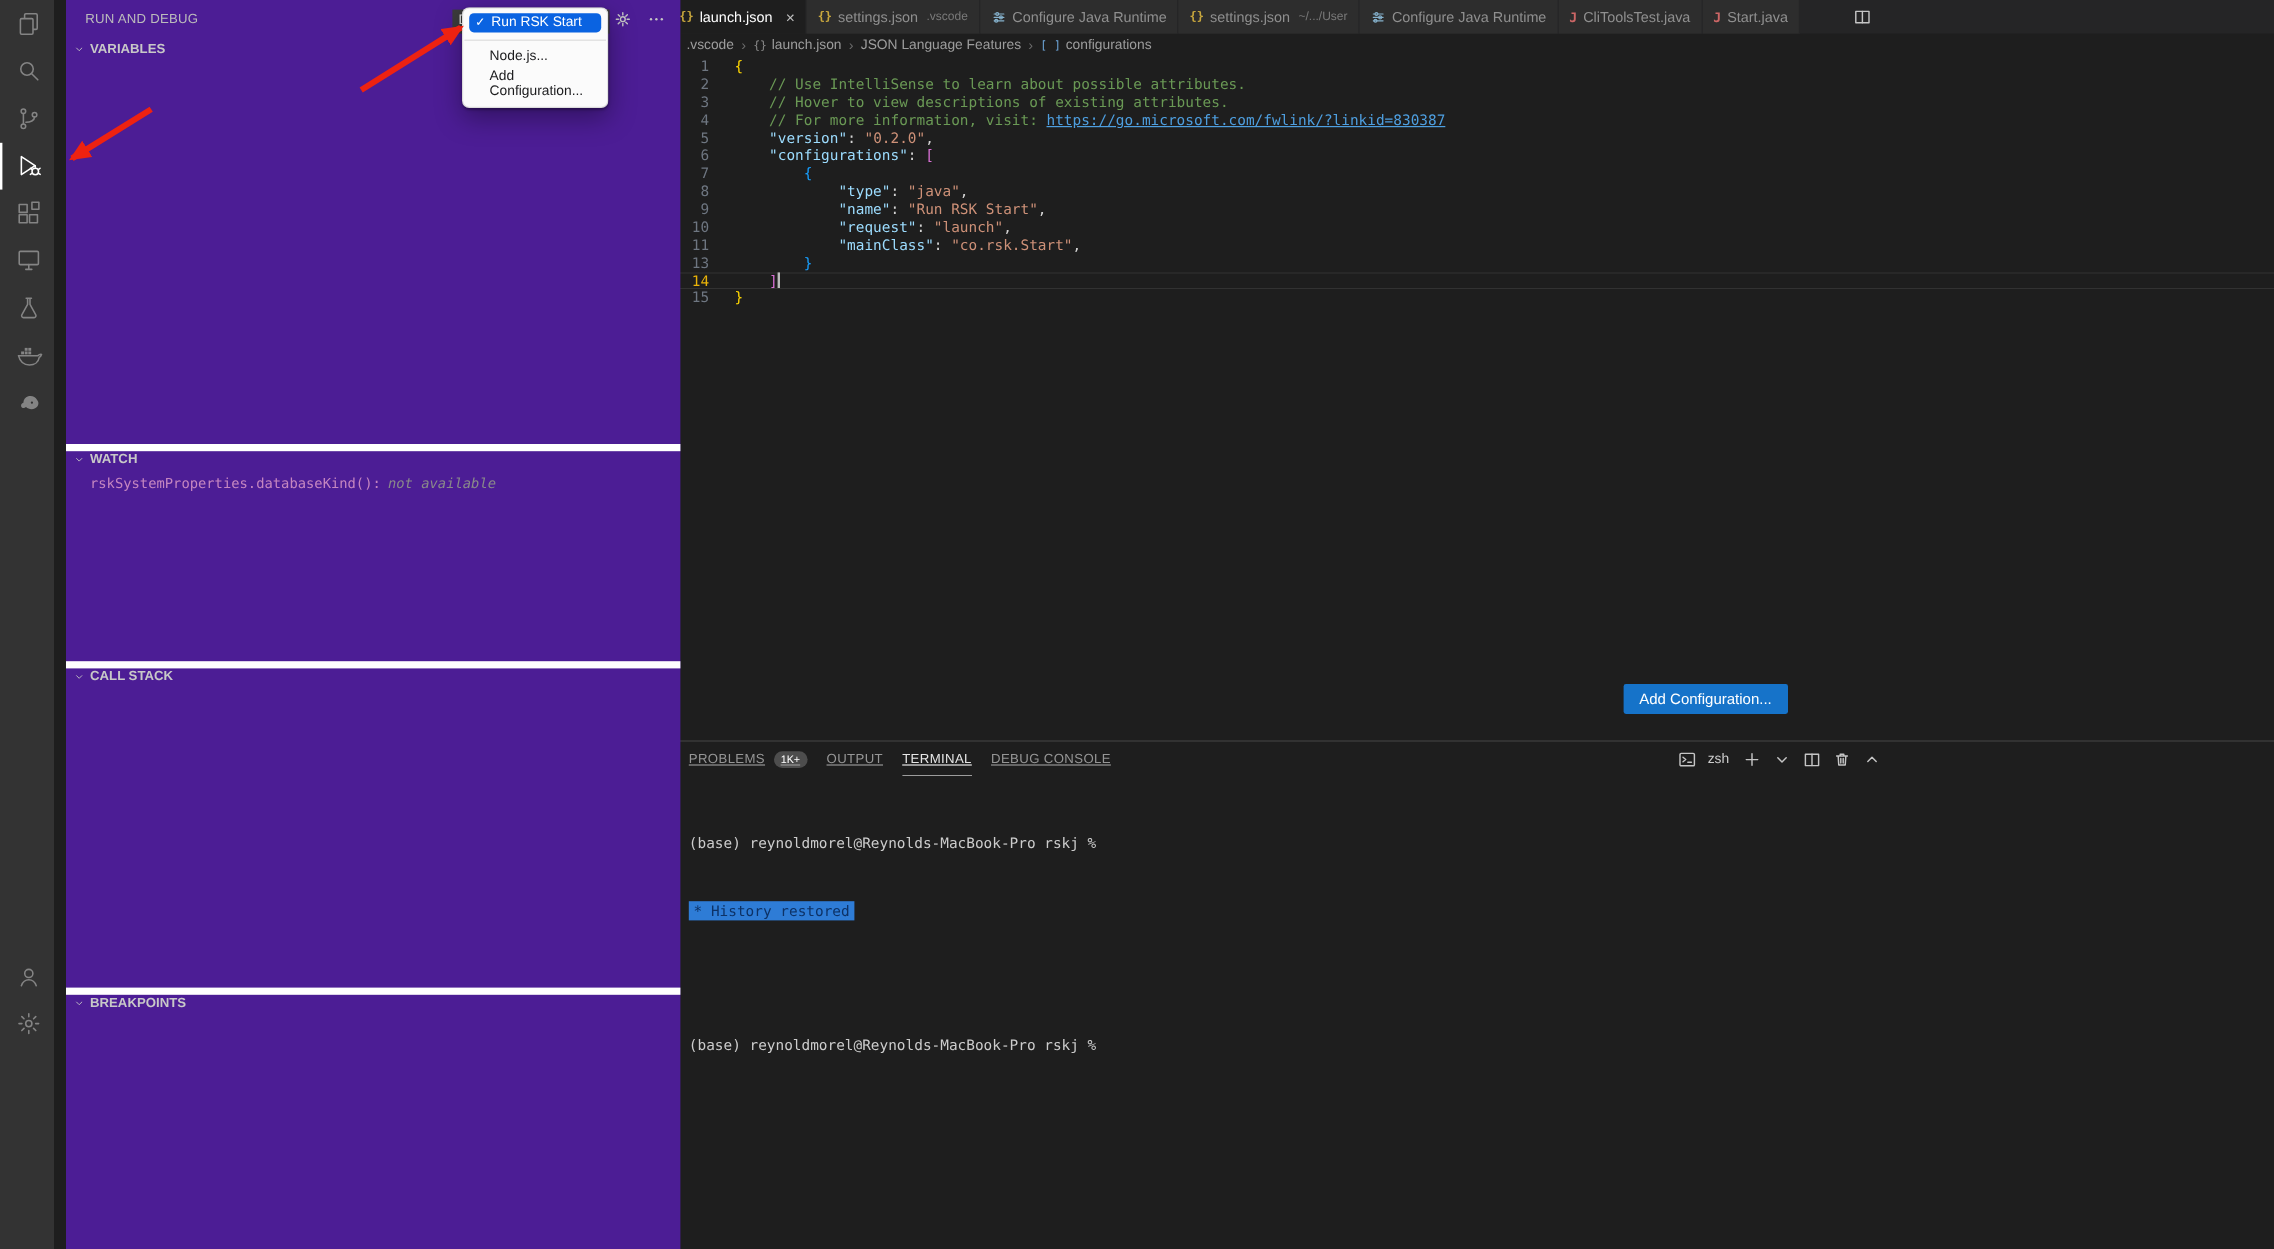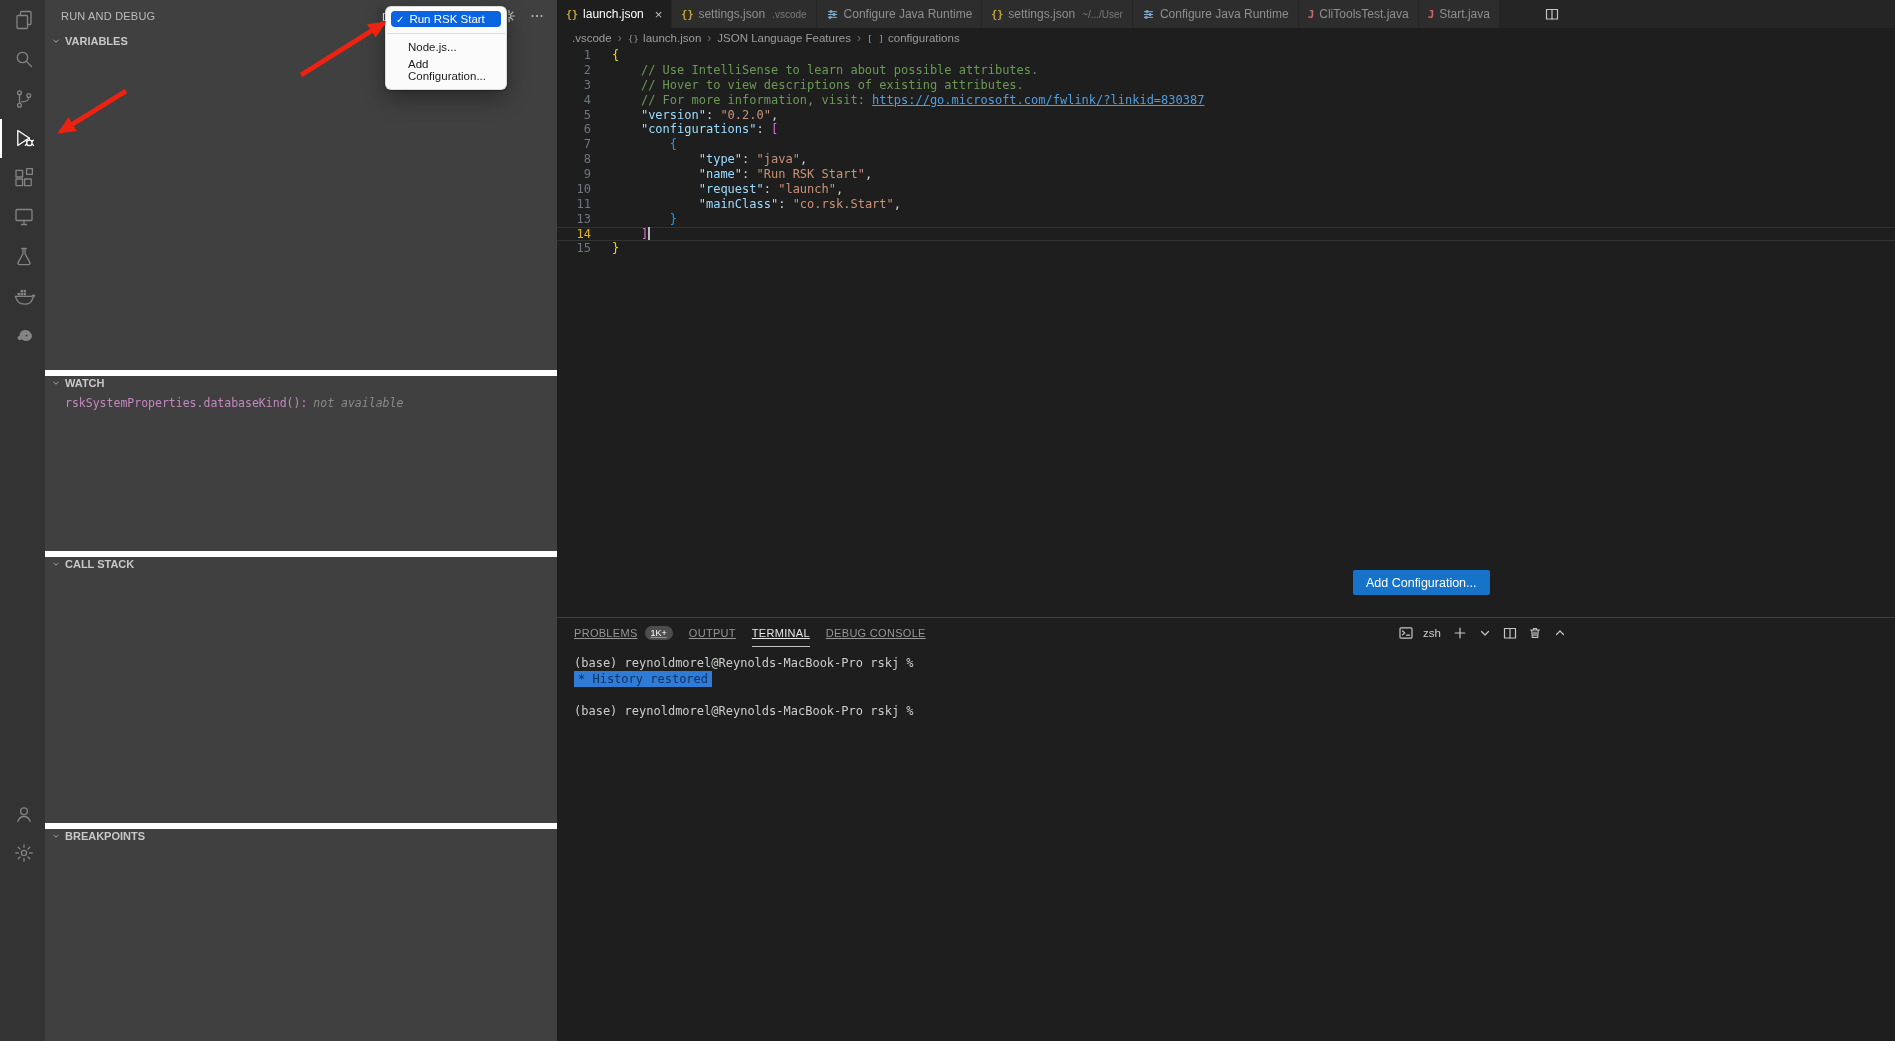--- a/index.html
+++ b/index.html
@@ -9,21 +9,21 @@
 
   
   .activitybar{position:absolute;left:0;top:0;bottom:0;width:45px;background:#333333;display:flex;flex-direction:column;z-index:5;}
   .ab-group{display:flex;flex-direction:column;}
   .ab-bottom{margin-top:auto;margin-bottom:168px;}
   .ab-item{width:45px;height:39.5px;display:flex;align-items:center;justify-content:center;color:#848484;border-left:2px solid transparent;cursor:pointer;}
   .ab-item.active{color:#ffffff;border-left-color:#ffffff;}
   .ab-item svg{display:block;}
 
   
-  .sidebar{position:absolute;left:45px;top:0;bottom:0;width:512px;background:#404040;color:#cccccc;z-index:4;}
+  .sidebar{position:absolute;left:55px;top:0;bottom:0;width:512px;background:#4c1d95;color:#cccccc;z-index:4;}
   .sidebar-title{height:31px;display:flex;align-items:center;padding:0 12px 0 16px;font-size:11px;color:#bcbcbc;letter-spacing:.2px;}
   .sidebar-title .spacer{flex:1;}
   .tool{color:#c5c5c5;margin-left:12px;cursor:pointer;display:inline-flex;}
   .section{position:absolute;left:0;right:0;}
   .sec-variables{top:31px;height:339px;}
   .sec-watch{top:370px;height:181px;}
   .sec-callstack{top:551px;height:272px;}
   .sec-breakpoints{top:823px;bottom:0;}
   .section-header{height:20px;display:flex;align-items:center;gap:4px;padding-left:6px;font-size:11px;font-weight:700;color:#c8c8c8;border-top:6px solid #ffffff;cursor:pointer;}
   .sec-variables .section-header{border-top:none;}
@@ -88,21 +88,21 @@
   .panel{position:absolute;left:557px;top:617px;right:0;bottom:0;background:#1e1e1e;border-top:1px solid #414141;}
   .panel-header{position:relative;height:29px;}
   .panel-tabs{display:flex;align-items:center;height:100%;padding-left:17px;gap:16px;font-size:11px;letter-spacing:.3px;color:#969696;}
   .ptab{display:flex;align-items:center;gap:7px;height:100%;cursor:pointer;text-decoration:underline;}
   .ptab.active{color:#e7e7e7;box-shadow:inset 0 -1px 0 #c6c6c6;}
   .pbadge{background:#4d4d4d;color:#fff;font-size:9px;padding:2px 6px;border-radius:10px;letter-spacing:0;}
   .panel-actions{position:absolute;right:327px;top:0;height:29px;display:flex;align-items:center;gap:9px;color:#c5c5c5;}
   .panel-actions .icon16{cursor:pointer;}
   .shell-label{font-size:11.5px;color:#cccccc;margin-right:2px;}
   .term{padding:8px 0 0 17px;font-family:"DejaVu Sans Mono",monospace;font-size:12px;line-height:16px;color:#cccccc;}
-  .tline{min-height:16px;white-space:pre;}
+  .tline{min-height:16px;white-space:pre;margin-top:40px;}
   .thl{display:inline-block;padding:0 4px;background:#2e7cd6;color:#0d3266;}
 
   
   .arrows{position:absolute;left:0;top:0;z-index:60;pointer-events:none;}
 </style>
 </head>
 <body>
 
 <div class="app">
 

